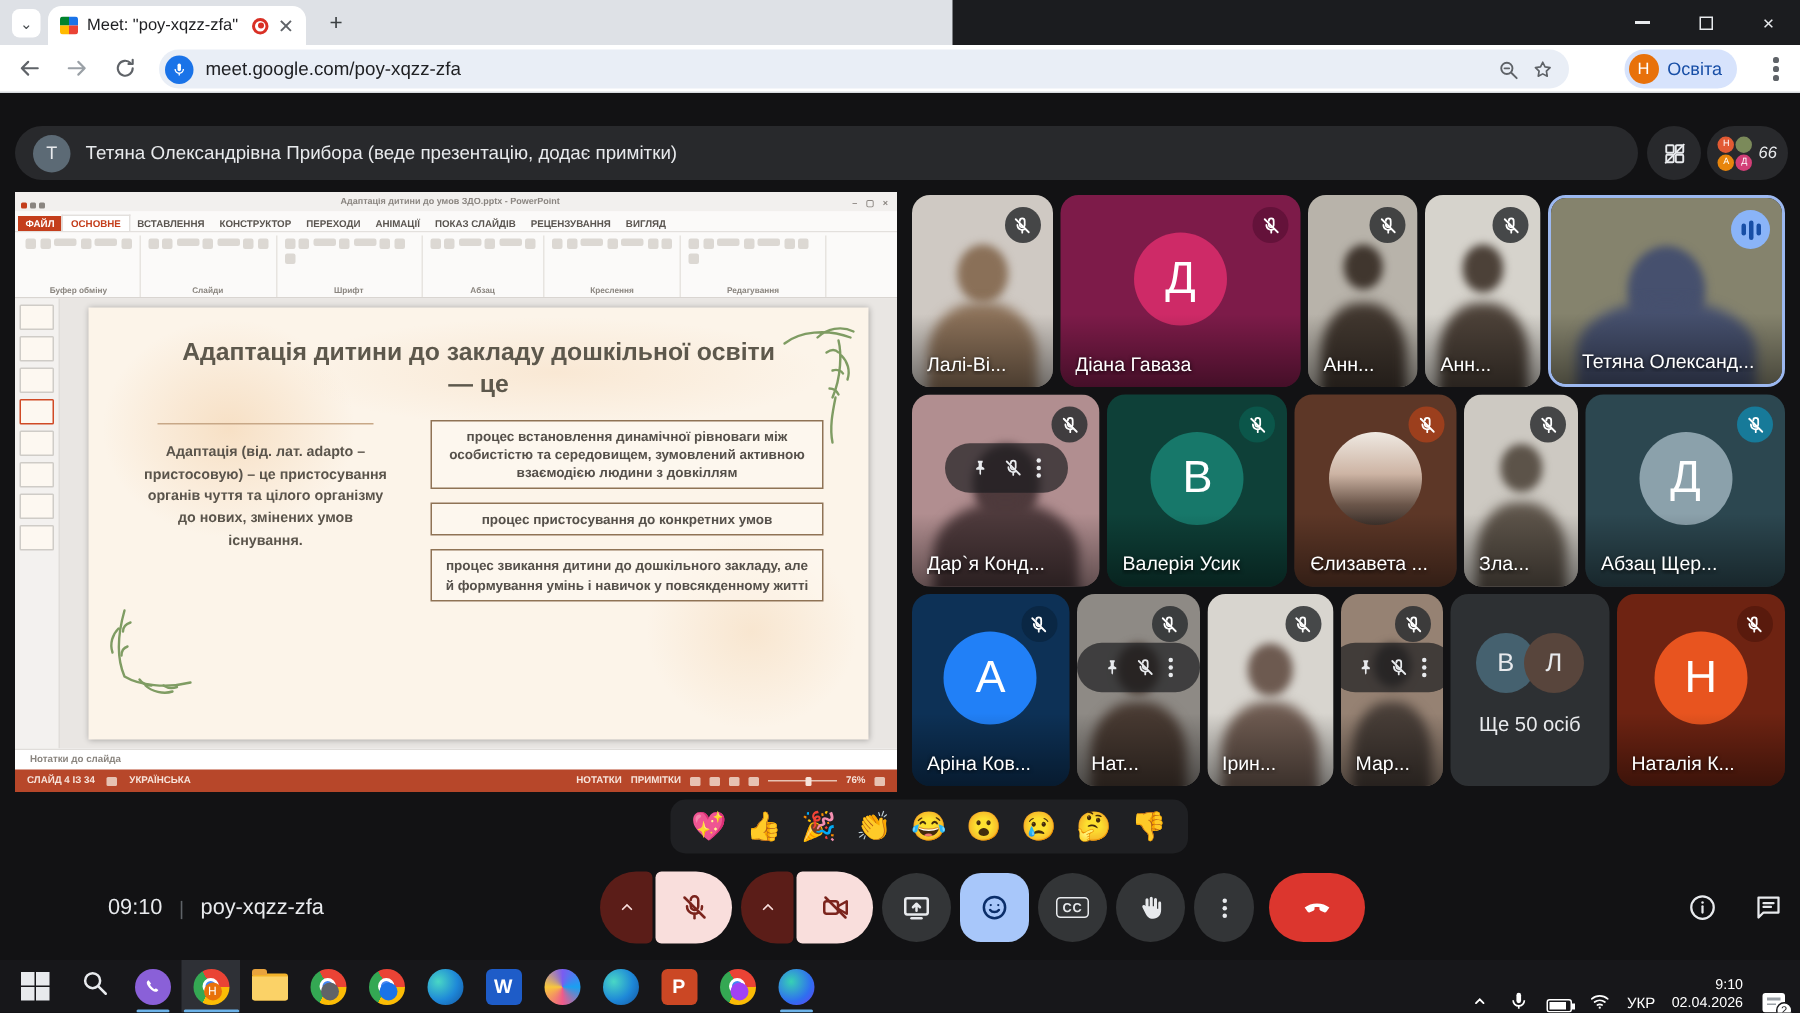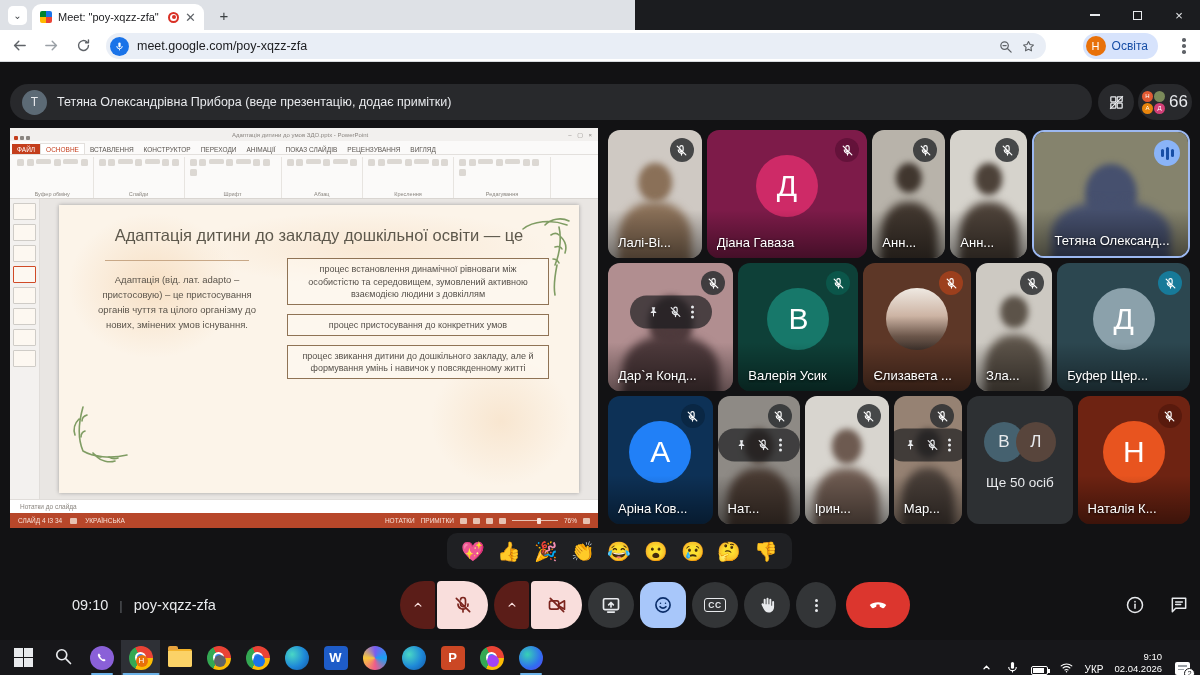--- a/index.html
+++ b/index.html
@@ -53,24 +53,24 @@
   .banner-av { width:25px; height:25px; border-radius:50%; background:#5c6a75; color:#e8eaed; font-size:12px;
     display:flex; align-items:center; justify-content:center; flex:none; }
   .banner-text { color:#e8eaed; font-size:12.5px; white-space:nowrap; overflow:hidden; }
   .banner-btn { position:absolute; left:1098px; top:84px; width:36px; height:36px; border-radius:50%;
     background:#28292c; display:flex; align-items:center; justify-content:center; color:#e8eaed; }
   .banner-btn svg { width:17px; height:17px; }
   .avatar-cluster { position:absolute; left:1138px; top:84px; width:54px; height:36px; background:#28292c;
     border-radius:18px; display:flex; align-items:center; justify-content:center; gap:4px; }
   .mini-grid { display:grid; grid-template-columns:11px 11px; grid-template-rows:11px 11px; gap:1px; }
   .mini-grid i { border-radius:50%; color:#fff; font-size:6px; font-style:normal; display:flex; align-items:center; justify-content:center; }
-  .cluster-count { color:#e8eaed; font-size:17px; }
+  .cluster-count { color:#e8eaed; font-size:11px;font-style:italic; }
 
   
-  .pp { position:absolute; left:10px; top:128px; width:588px; height:400px; background:#fff; display:flex; flex-direction:column; }
+  .pp { position:absolute; left:10px; top:128px; width:588px; height:400px; background:#fff; display:flex; flex-direction:column;font-weight:bold; }
   .pp-titlebar { height:13px; background:#f2f0ee; display:flex; align-items:center; padding:0 4px; gap:3px; }
   .qat i { width:4px; height:4px; border-radius:1px; display:inline-block; margin-right:2px; }
   .pp-title { flex:1; text-align:center; font-size:6px; color:#8a8580; white-space:nowrap; overflow:hidden; }
   .pp-winctl { font-size:6px; color:#8a8580; letter-spacing:2px; }
   .pp-tabs { height:14px; background:#fbfaf9; border-bottom:1px solid #e3e0dd; display:flex; align-items:flex-end; padding-left:2px; }
   .pp-tab { padding:2px 5px 1px; font-size:6.5px; color:#5a5550; white-space:nowrap; }
   .pp-tab.file { background:#c43e1c; color:#fff; }
   .pp-tab.active { color:#c43e1c; background:#fff; border:1px solid #e3e0dd; border-bottom:none; }
   .pp-ribbon { height:44px; background:#fbfaf9; border-bottom:1px solid #d9d5d1; display:flex; padding:2px 2px 0; overflow:hidden; }
   .rib-group { display:flex; flex-direction:column; padding:2px 5px 1px; border-right:1px solid #e7e4e0; }
@@ -605,21 +605,21 @@
             <path d="M9 9v2a3 3 0 0 0 4.6 2.5"></path>
             <path d="M6 11a6 6 0 0 0 9.3 5"></path>
             <path d="M12 17v3.5"></path>
             <path d="M4 4l16 16"></path>
           </svg>
         </div>
       </div>
       <div class="tile" style="flex-grow: 127; background: rgb(44, 71, 80);">
         <div class="circ" style="background: rgb(139, 161, 171);">Д</div>
         <div class="shade"></div>
-        <div class="tname">Буфер Щер...</div>
+        <div class="tname">Абзац Щер...</div>
         <div class="mbadge" style="background: rgb(23, 122, 153);">
           <svg viewBox="0 0 24 24" fill="none" stroke="currentColor" stroke-width="2.2" stroke-linecap="round">
             <path d="M9 6a3 3 0 0 1 6 0v5a3 3 0 0 1-.9 2.1"></path>
             <path d="M9 9v2a3 3 0 0 0 4.6 2.5"></path>
             <path d="M6 11a6 6 0 0 0 9.3 5"></path>
             <path d="M12 17v3.5"></path>
             <path d="M4 4l16 16"></path>
           </svg>
         </div>
       </div>

